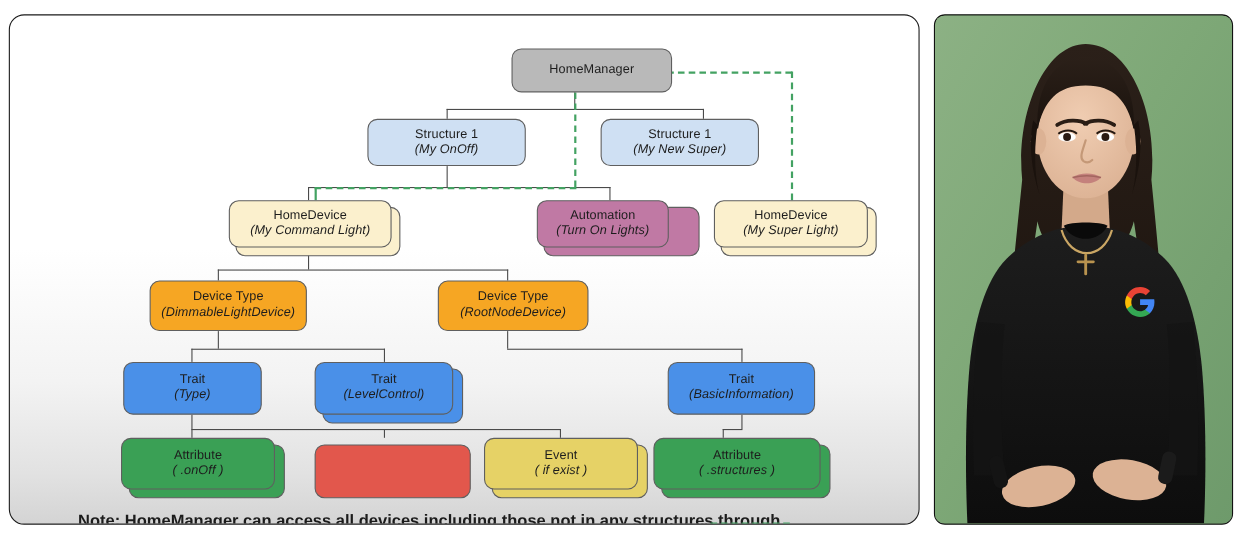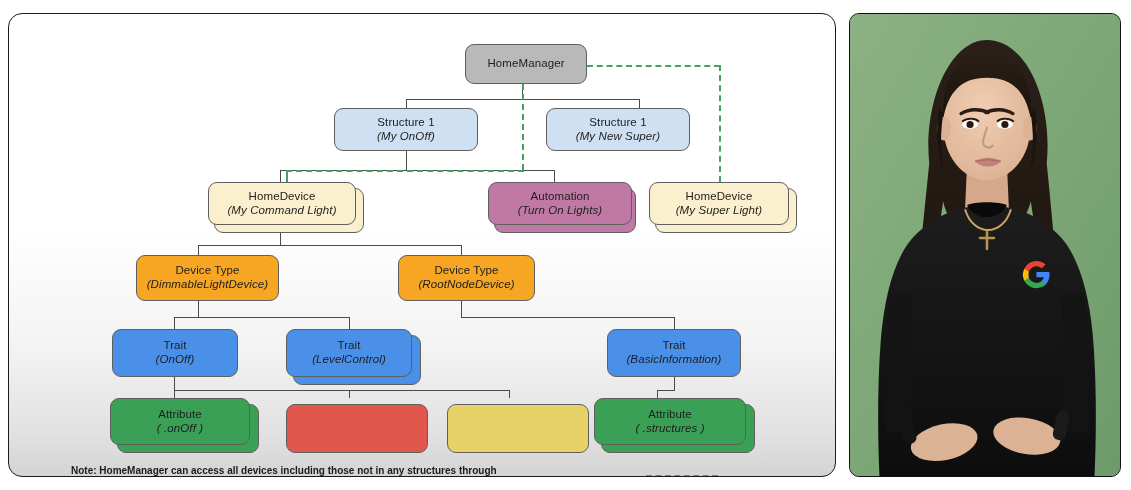--- a/index.html
+++ b/index.html
@@ -41,21 +41,21 @@
   .lnh{height:1.2px;}
   .lnv{width:1.2px;}
 
   
   .gdh{position:absolute;height:0;border-top:2.2px dashed #43a262;z-index:3;}
   .gdv{position:absolute;width:0;border-left:2.2px dashed #43a262;z-index:3;}
 
   
   #note{
     position:absolute;left:62px;top:451px;
-    font-size:10px;font-weight:bold;color:#1b1b1b;letter-spacing:0;
+    font-size:15px;font-weight:bold;color:#1b1b1b;letter-spacing:0;
     white-space:nowrap;z-index:6;
   }
   #note-dash{
     position:absolute;left:637px;top:461px;width:72px;height:0;
     border-top:2.4px dashed #43a262;z-index:6;
   }
 
   
   #video{
     position:absolute;left:849px;top:13px;width:272px;height:464px;
@@ -109,42 +109,42 @@
       <div class="ln lnh" style="left:648px;top:376px;width:18px;"></div>
       <div class="ln lnv" style="left:648px;top:376px;height:8px;"></div>
 
       <div class="gdh" style="left:578px;top:51px;width:133px;"></div>
       <div class="gdv" style="left:710px;top:51px;height:117px;"></div>
 
       <div class="gdv" style="left:513px;top:70px;height:86px;"></div>
       <div class="gdh" style="left:277px;top:156px;width:238px;"></div>
       <div class="gdv" style="left:277px;top:156px;height:12px;"></div>
 
-      <div class="node" style="left:456px;top:30px;width:122px;height:40px;background:#b9b9b9;">
+      <div class="node" style="left:456px;top:30px;width:146px;height:40px;background:#b9b9b9;">
         <div class="l1">HomeManager</div>
       </div>
 
       <div class="node" style="left:325px;top:94px;width:144px;height:43px;background:#cfe0f3;">
         <div class="l1">Structure 1</div>
         <div class="l2">(My OnOff)</div>
       </div>
 
       <div class="node" style="left:537px;top:94px;width:144px;height:43px;background:#cfe0f3;">
         <div class="l1">Structure 1</div>
         <div class="l2">(My New Super)</div>
       </div>
 
       <div class="stack" style="left:205px;top:174px;width:148px;height:43px;background:#fbf0cd;"></div>
       <div class="node" style="left:199px;top:168px;width:148px;height:43px;background:#fbf0cd;">
         <div class="l1">HomeDevice</div>
         <div class="l2">(My Command Light)</div>
       </div>
 
       <div class="stack" style="left:485px;top:174px;width:140px;height:43px;background:#c079a4;"></div>
-      <div class="node" style="left:479px;top:168px;width:144px;height:43px;background:#c079a4;">
+      <div class="node" style="left:479px;top:168px;width:120px;height:43px;background:#c079a4;">
         <div class="l1">Automation</div>
         <div class="l2">(Turn On Lights)</div>
       </div>
 
       <div class="stack" style="left:646px;top:174px;width:140px;height:43px;background:#fbf0cd;"></div>
       <div class="node" style="left:640px;top:168px;width:140px;height:43px;background:#fbf0cd;">
         <div class="l1">HomeDevice</div>
         <div class="l2">(My Super Light)</div>
       </div>
 
@@ -153,21 +153,21 @@
         <div class="l2">(DimmableLightDevice)</div>
       </div>
 
       <div class="node" style="left:389px;top:241px;width:137px;height:46px;background:#f6a623;">
         <div class="l1">Device Type</div>
         <div class="l2">(RootNodeDevice)</div>
       </div>
 
       <div class="node" style="left:103px;top:315px;width:126px;height:48px;background:#4a90e8;">
         <div class="l1">Trait</div>
-        <div class="l2">(OnOff)</div>
+        <div class="l2">(Type)</div>
       </div>
 
       <div class="stack" style="left:284px;top:321px;width:126px;height:48px;background:#4a90e8;"></div>
       <div class="node" style="left:277px;top:315px;width:126px;height:48px;background:#4a90e8;">
         <div class="l1">Trait</div>
         <div class="l2">(LevelControl)</div>
       </div>
 
       <div class="node" style="left:598px;top:315px;width:134px;height:48px;background:#4a90e8;">
         <div class="l1">Trait</div>
@@ -176,20 +176,24 @@
 
       <div class="stack" style="left:108px;top:390px;width:140px;height:47px;background:#3aa055;"></div>
       <div class="node" style="left:101px;top:384px;width:140px;height:47px;background:#3aa055;">
         <div class="l1">Attribute</div>
         <div class="l2">( .onOff )</div>
       </div>
 
       <div class="stack" style="left:277px;top:390px;width:140px;height:47px;background:#e2574c;"></div>
 
       <div class="stack" style="left:438px;top:390px;width:140px;height:47px;background:#e6d266;"></div>
+      <div class="node" style="left:431px;top:384px;width:140px;height:47px;background:#e6d266;">
+        <div class="l1">Event</div>
+        <div class="l2">( if exist )</div>
+      </div>
 
       <div class="stack" style="left:592px;top:390px;width:152px;height:47px;background:#3aa055;"></div>
       <div class="node" style="left:585px;top:384px;width:152px;height:47px;background:#3aa055;">
         <div class="l1">Attribute</div>
         <div class="l2">( .structures )</div>
       </div>
 
       <div id="note">Note: HomeManager can access all devices including those not in any structures through</div>
       <div id="note-dash"></div>
 

